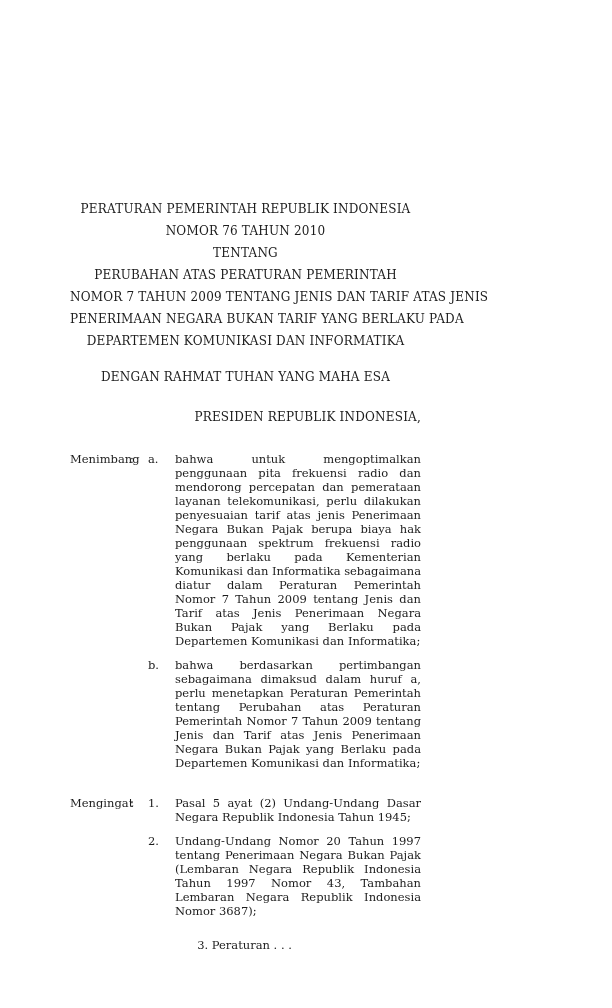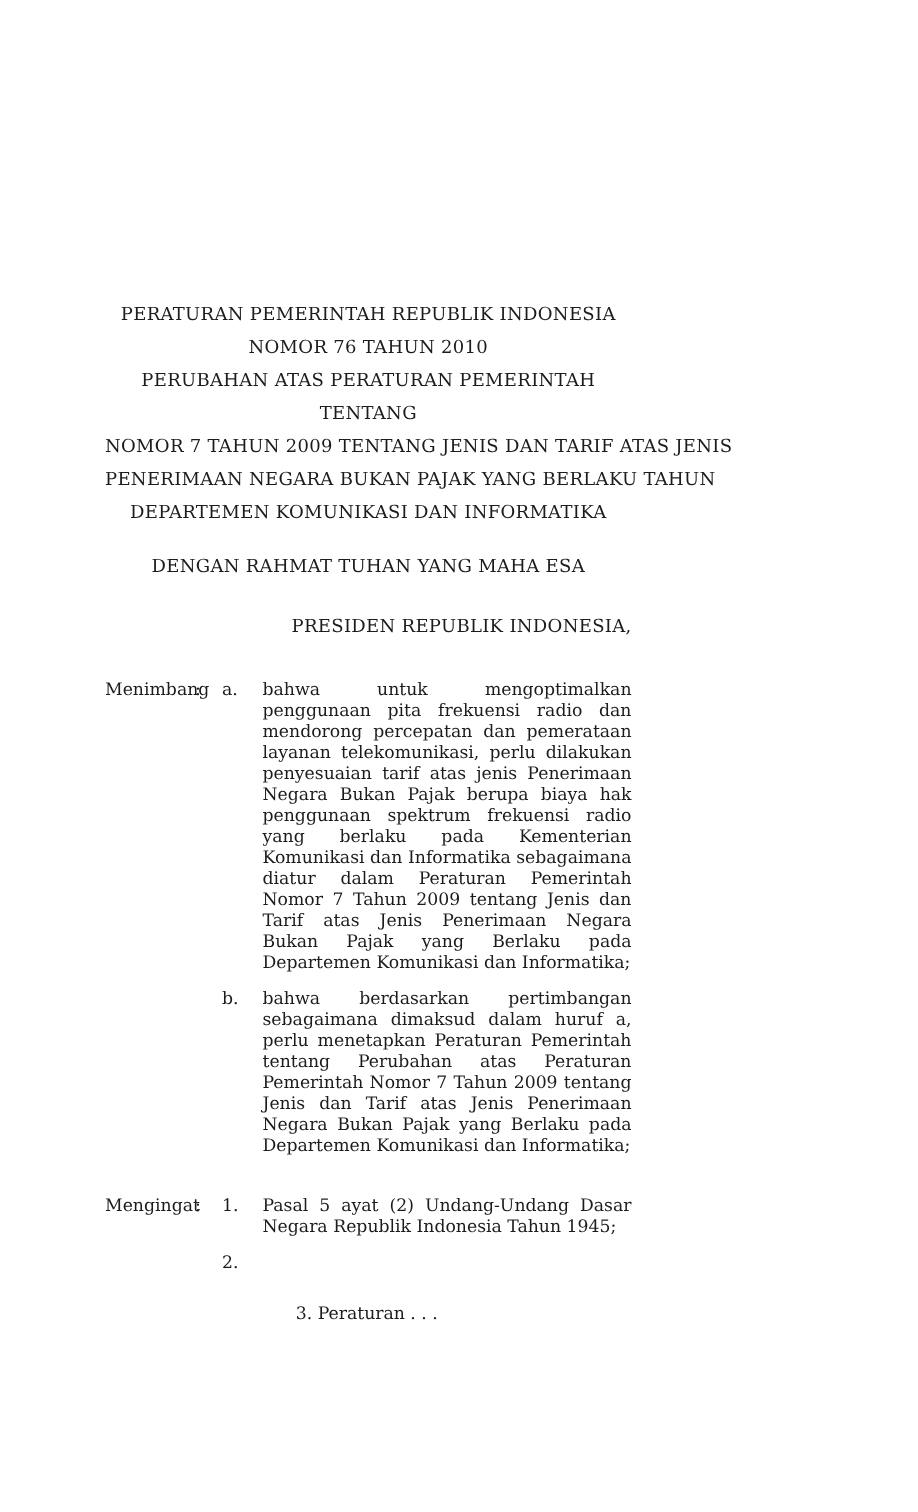--- a/index.html
+++ b/index.html
@@ -75,24 +75,24 @@
   }
 </style>
 </head>
 <body>
 
 <div class="page">
 
   <div class="title-block">
     <div class="title-line">PERATURAN PEMERINTAH REPUBLIK INDONESIA</div>
     <div class="title-line">NOMOR 76 TAHUN 2010</div>
+    <div class="title-line">TENTANG</div>
     <div class="title-line">PERUBAHAN ATAS PERATURAN PEMERINTAH</div>
-    <div class="title-line">TENTANG</div>
     <div class="title-line">NOMOR 7 TAHUN 2009 TENTANG JENIS DAN TARIF ATAS JENIS</div>
-    <div class="title-line">PENERIMAAN NEGARA BUKAN PAJAK YANG BERLAKU TAHUN</div>
+    <div class="title-line">PENERIMAAN NEGARA BUKAN TARIF YANG BERLAKU PADA</div>
     <div class="title-line">DEPARTEMEN KOMUNIKASI DAN INFORMATIKA</div>
   </div>
 
   <div class="invocation">DENGAN RAHMAT TUHAN YANG MAHA ESA</div>
 
   <div class="salutation">PRESIDEN REPUBLIK INDONESIA,</div>
 
   <div class="section section-menimbang">
     <div class="sec-label" style="grid-row:1;">Menimbang</div>
     <div class="sec-colon" style="grid-row:1;">:</div>
@@ -101,17 +101,18 @@
     <div class="item-marker" style="grid-row:2;">b.</div>
     <div class="item-text" style="grid-row:2;">bahwa berdasarkan pertimbangan sebagaimana dimaksud dalam huruf a, perlu menetapkan Peraturan Pemerintah tentang Perubahan atas Peraturan Pemerintah Nomor 7 Tahun 2009 tentang Jenis dan Tarif atas Jenis Penerimaan Negara Bukan Pajak yang Berlaku pada Departemen Komunikasi dan Informatika;</div>
   </div>
 
   <div class="section section-mengingat">
     <div class="sec-label" style="grid-row:1;">Mengingat</div>
     <div class="sec-colon" style="grid-row:1;">:</div>
     <div class="item-marker" style="grid-row:1;">1.</div>
     <div class="item-text" style="grid-row:1;">Pasal 5 ayat (2) Undang-Undang Dasar Negara Republik Indonesia Tahun 1945;</div>
     <div class="item-marker" style="grid-row:2;">2.</div>
+    <div class="item-text" style="grid-row:2;">Undang-Undang Nomor 20 Tahun 1997 tentang Penerimaan Negara Bukan Pajak (Lembaran Negara Republik Indonesia Tahun 1997 Nomor 43, Tambahan Lembaran Negara Republik Indonesia Nomor 3687);</div>
   </div>
 
   <div class="catchword">3.  Peraturan . . .</div>
 
 </div>
 
 </body></html>

